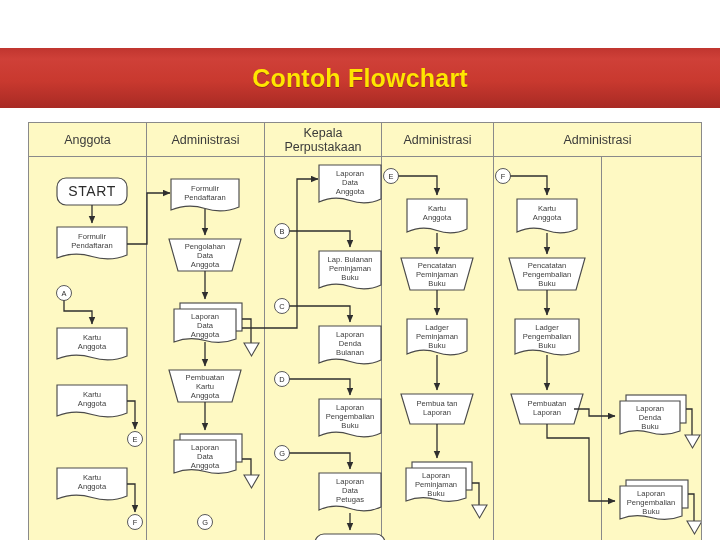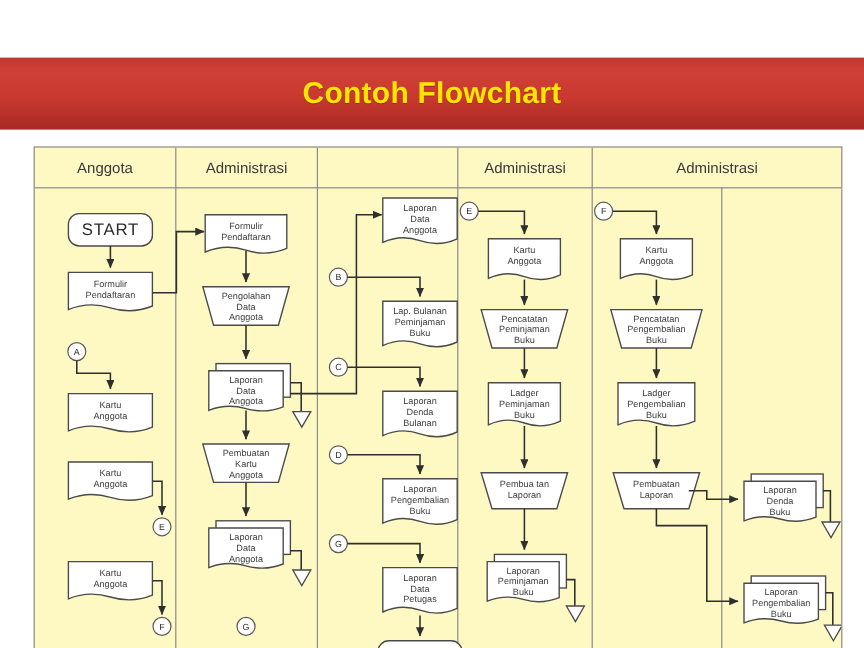--- a/index.html
+++ b/index.html
@@ -54,20 +54,24 @@
     <div class="vline" style="left:352px;height:450px;"></div>
     <div class="vline" style="left:464px;height:450px;"></div>
     <div class="vline" style="left:572px;top:33px;height:417px;"></div>
 
     <div class="hdr" style="left:0;width:117px;">
       <span>Anggota</span>
     </div>
     <div class="hdr" style="left:118px;width:117px;">
       <span>Administrasi</span>
     </div>
+    <div class="hdr" style="left:236px;width:116px;flex-direction:column;">
+      <span>Kepala</span>
+      <span>Perpustakaan</span>
+    </div>
     <div class="hdr" style="left:353px;width:111px;">
       <span>Administrasi</span>
     </div>
     <div class="hdr" style="left:465px;width:207px;">
       <span>Administrasi</span>
     </div>
 
     <svg id="diagram" viewBox="0 0 672 450">
       <defs>
         <marker id="ah" markerWidth="7" markerHeight="7" refX="5.6" refY="2.6" orient="auto">

